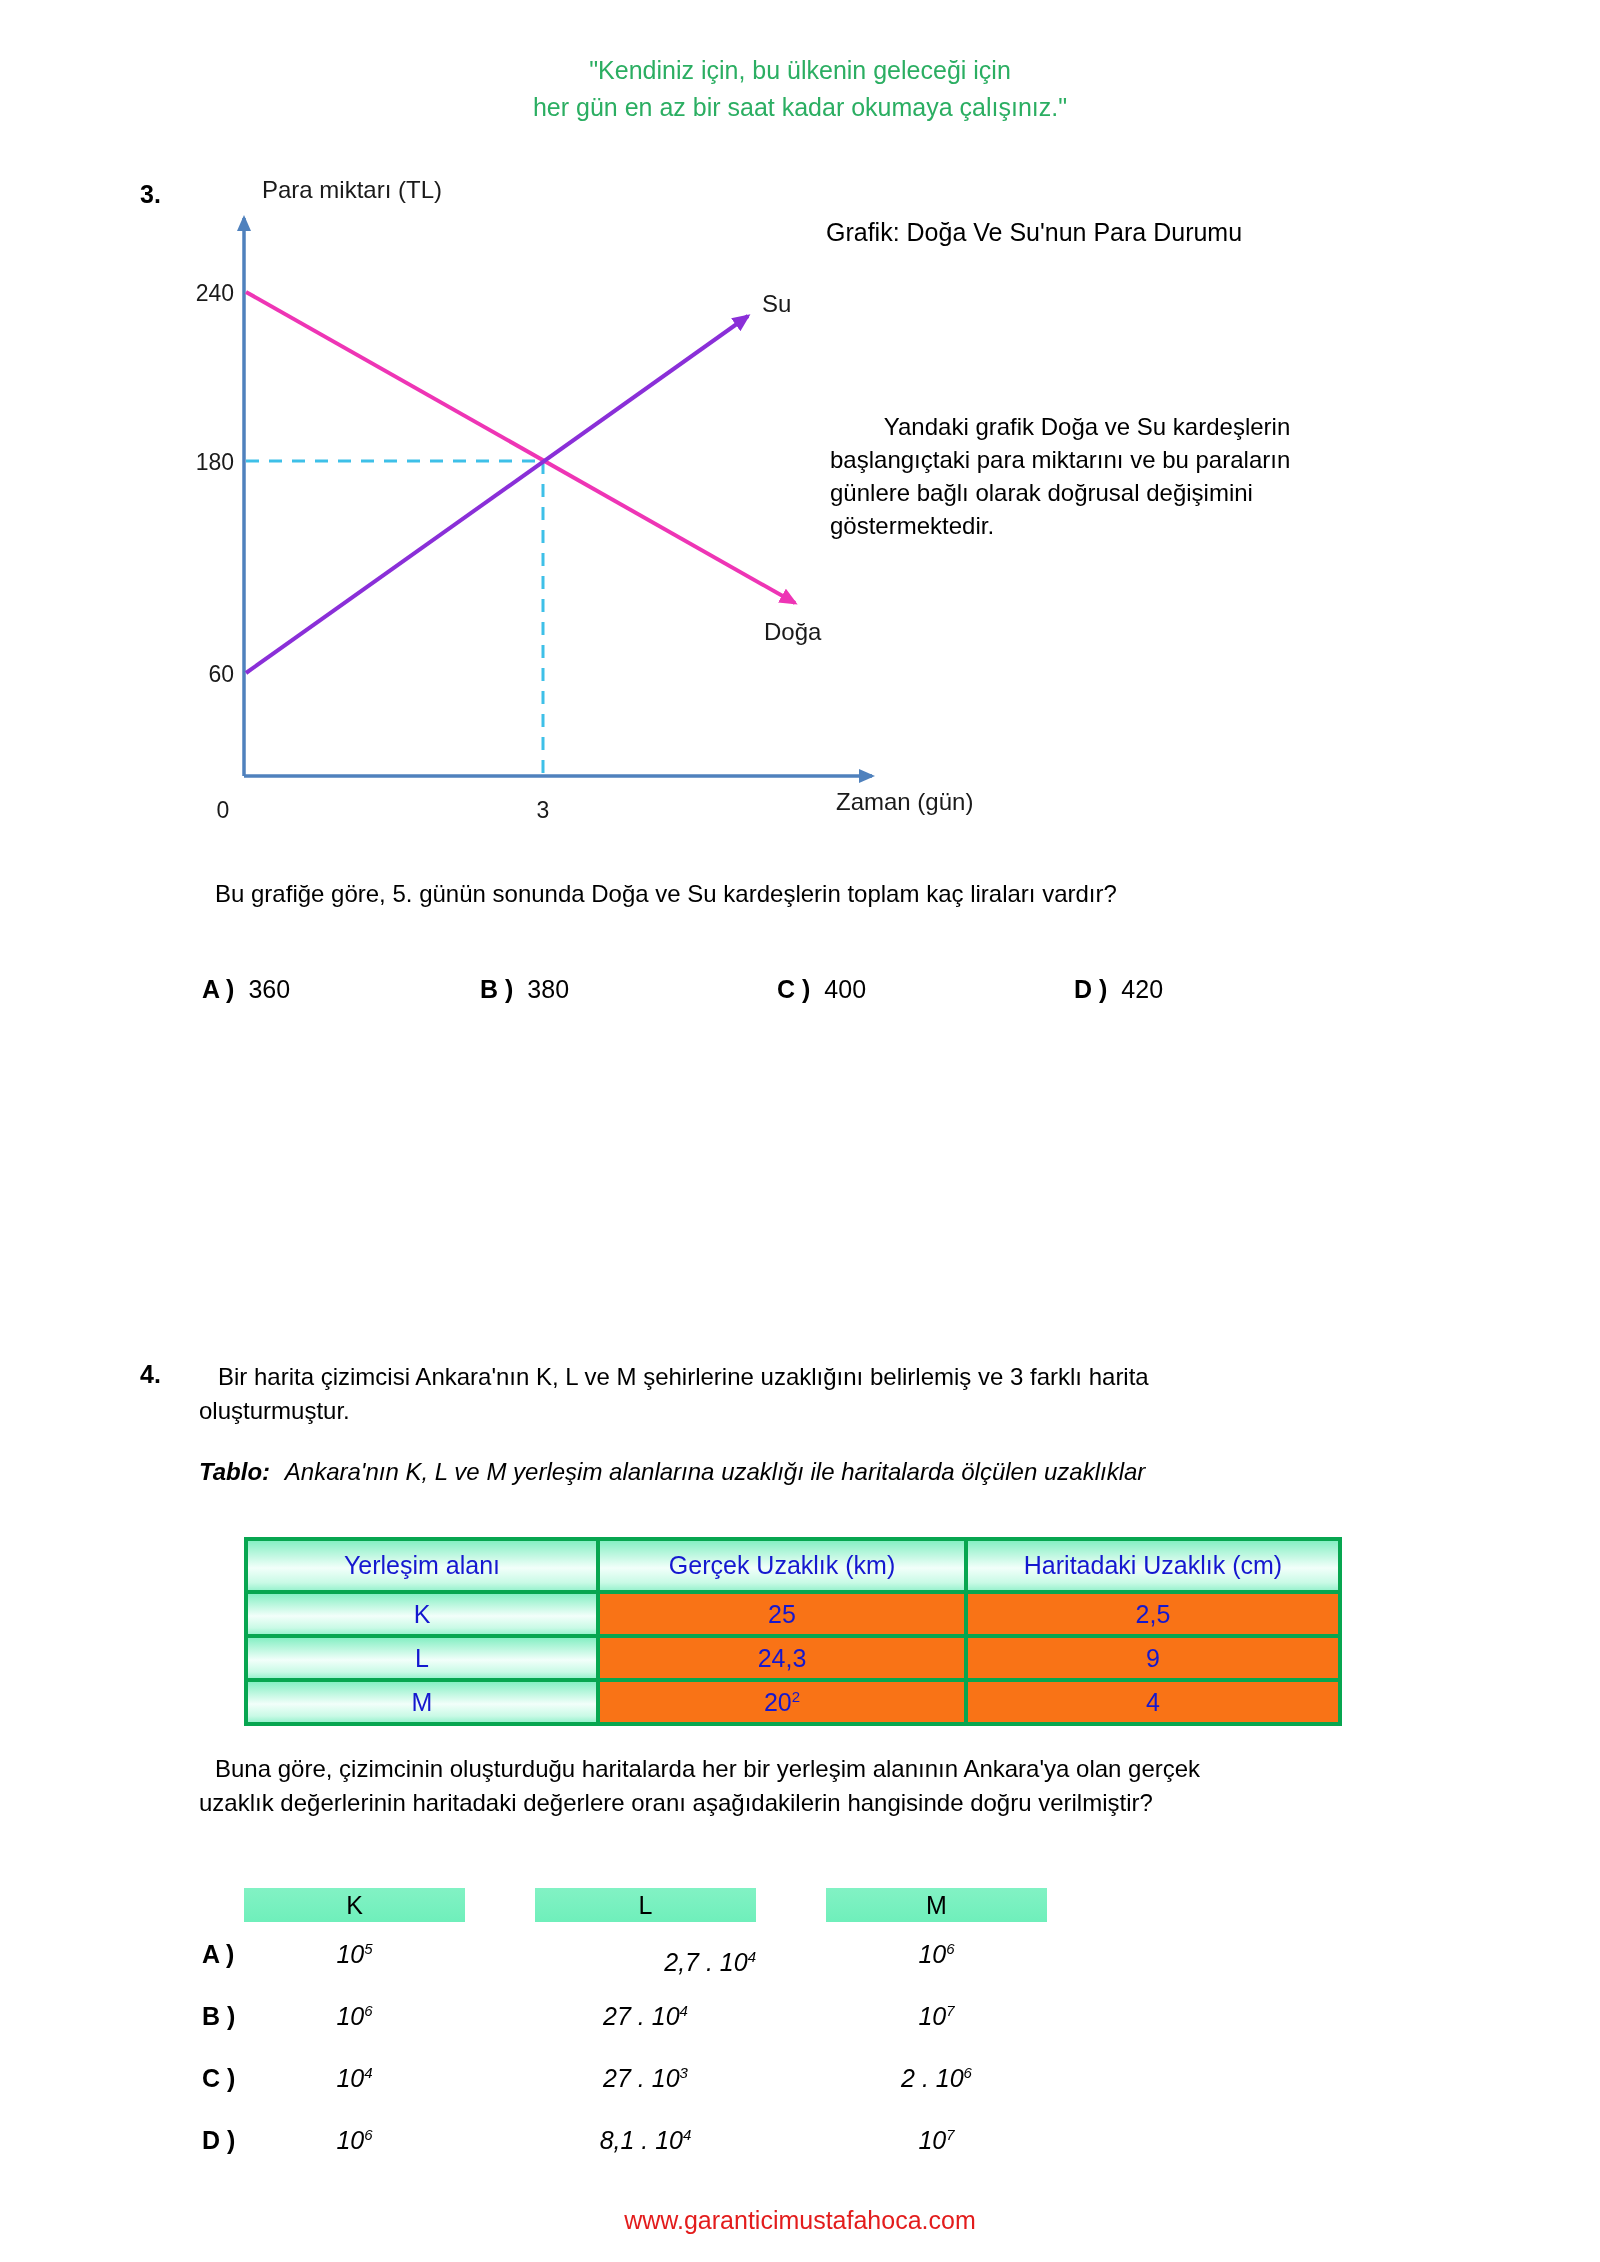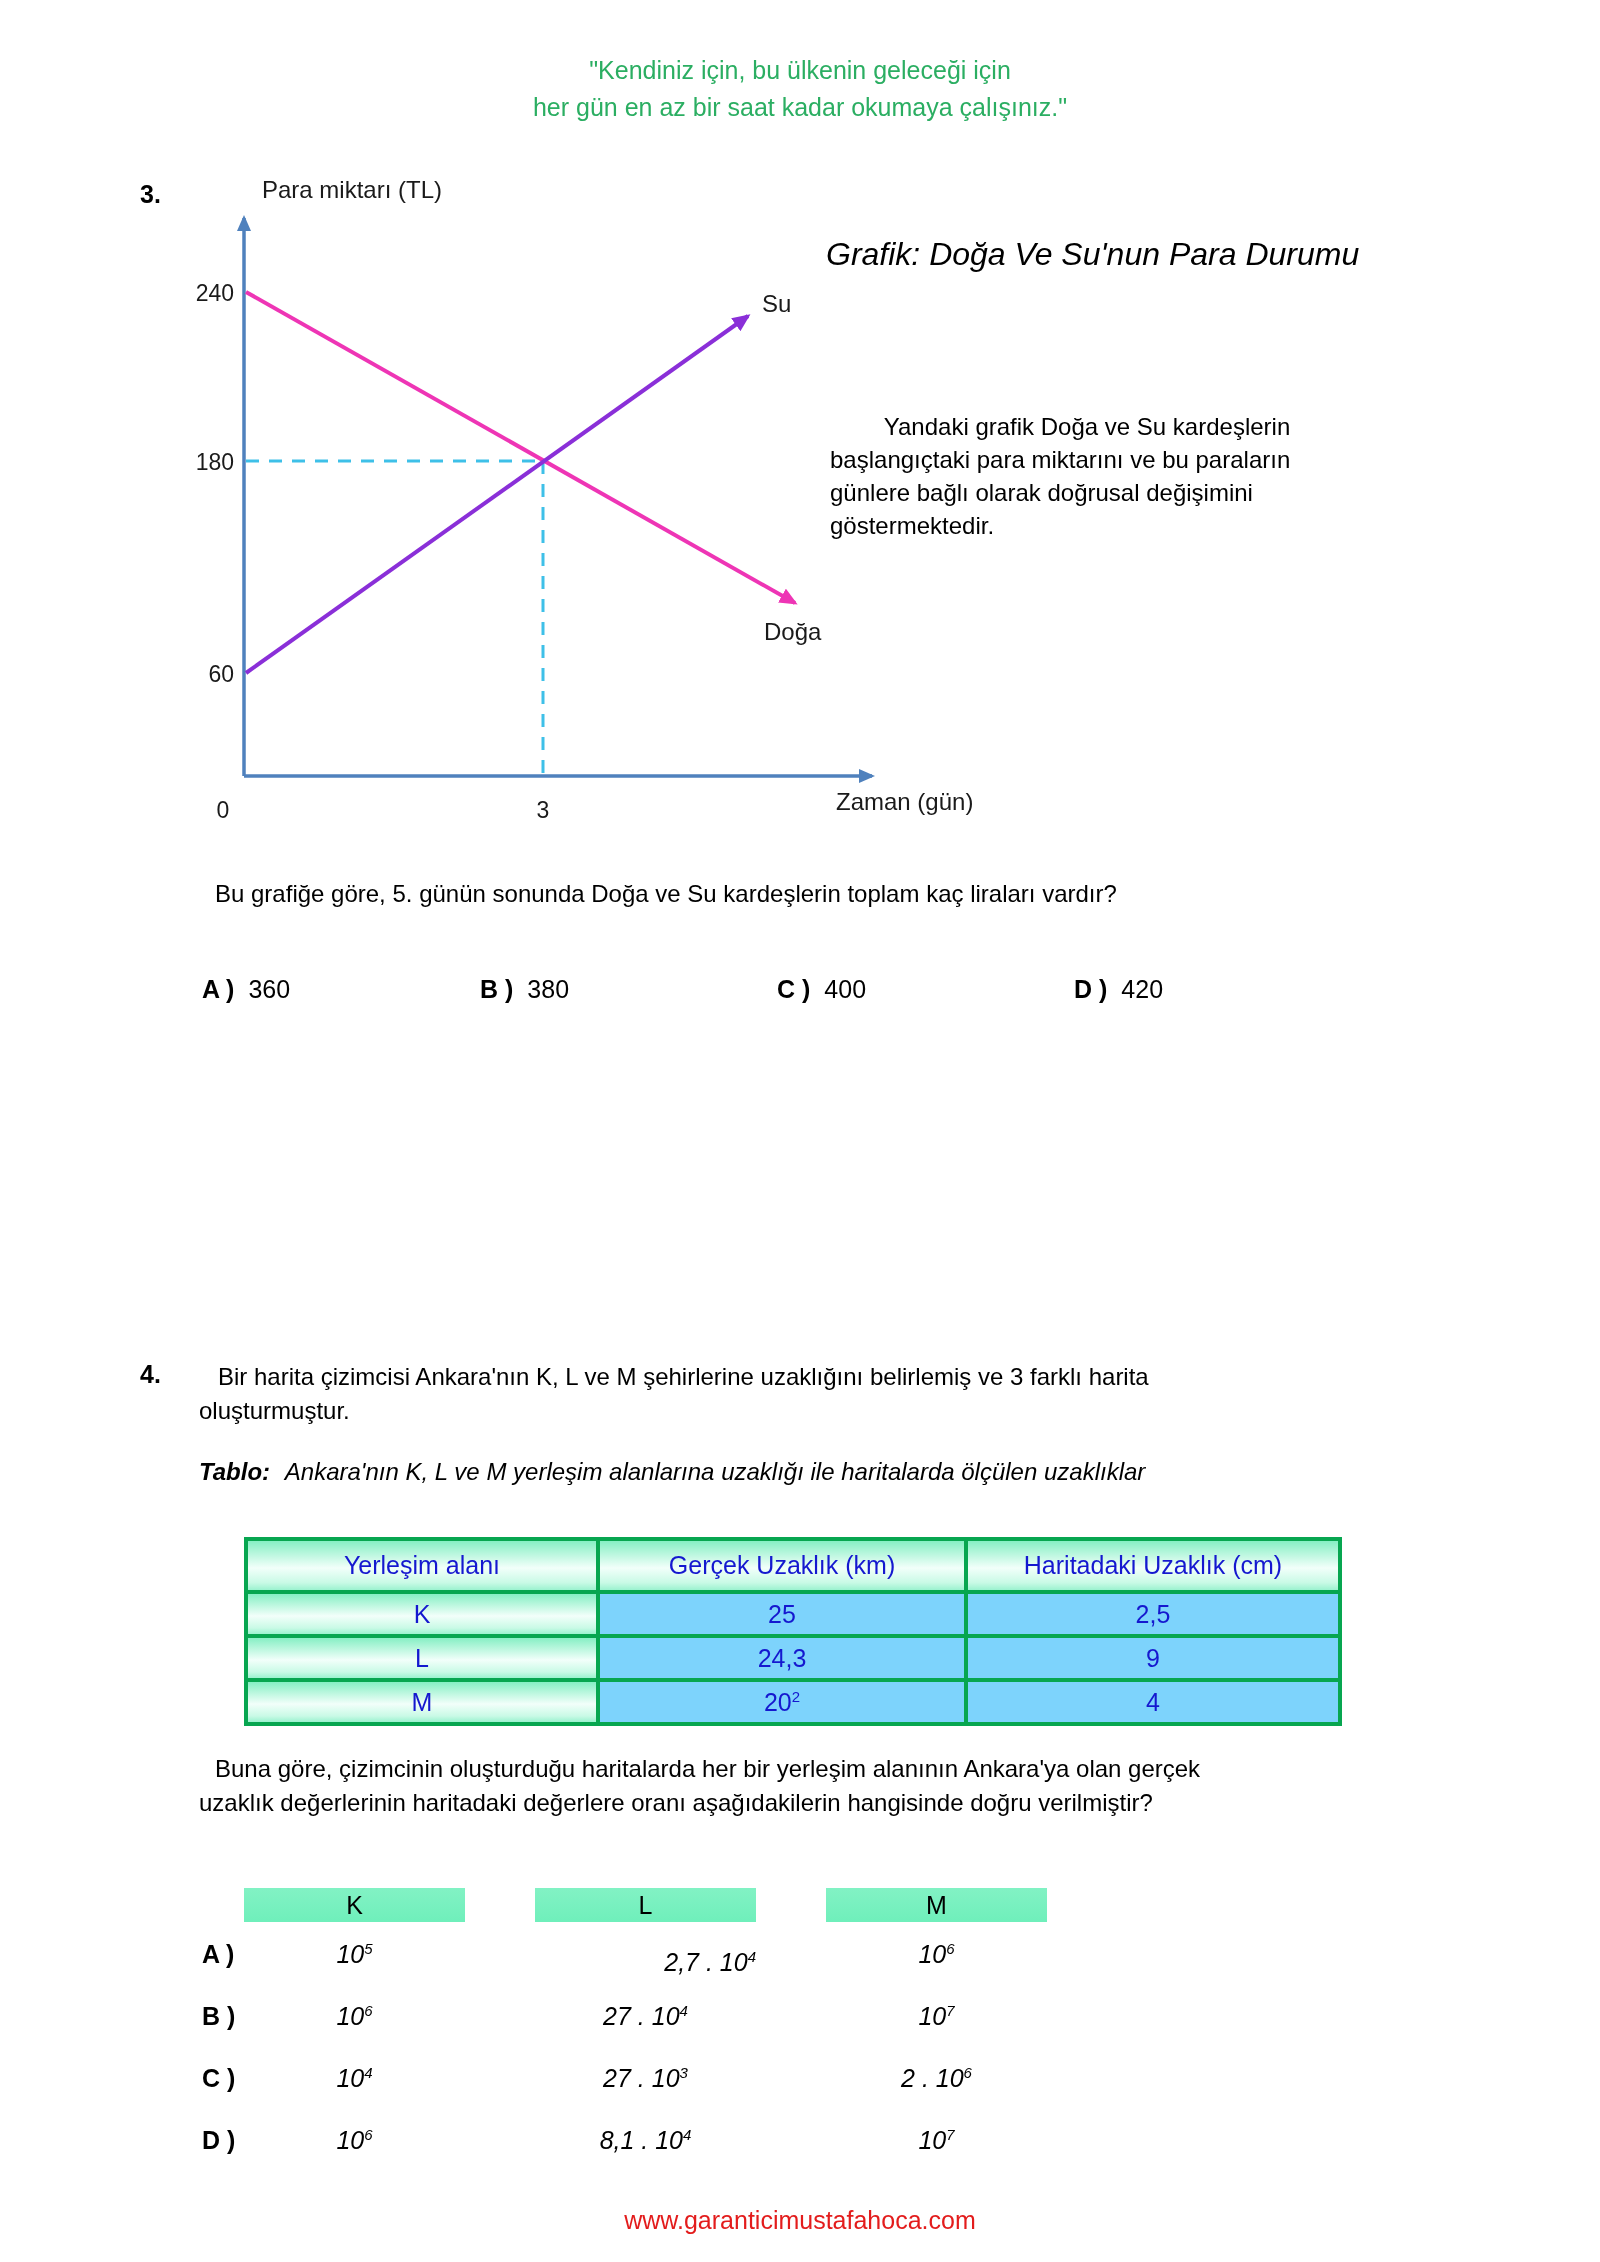--- a/index.html
+++ b/index.html
@@ -3,33 +3,33 @@
 <meta charset="utf-8">
 <style>
   html,body{margin:0;padding:0;background:#ffffff;}
   .page{position:relative;width:1600px;height:2262px;background:#ffffff;overflow:hidden;
         font-family:"Liberation Sans", sans-serif;color:#000;}
   .abs{position:absolute;white-space:nowrap;}
   .center{left:0;width:1600px;text-align:center;}
   .quote{font-size:25px;line-height:37px;color:#2bae62;}
   .qnum{font-size:25px;font-weight:bold;}
   .body24{font-size:24px;}
-  .italic25{font-size:32px;font-style:italic;margin-top:18px;}
+  .italic25{font-size:25px;}
   .opt-letter{font-weight:bold;font-size:25px;margin-right:14px;}
   .opt-val{font-size:25px;}
   sup{font-size:15px;vertical-align:super;line-height:0;}
   
   .t24{font-size:24px;fill:#1a1a1a;}
   .t23{font-size:23px;fill:#1a1a1a;}
   
   table.map{border-collapse:collapse;table-layout:fixed;width:1094px;}
   table.map td{border:4px solid #07a650;text-align:center;vertical-align:middle;
                color:#1518cf;font-size:25px;}
   td.grad{background:linear-gradient(180deg,#86efc4 0%,#f2fffa 55%,#c9fae6 85%,#9bf2cf 100%);}
-  td.plain{background:#7dd3fc;}
+  td.plain{background:#f97316;}
   .mint-box{background:linear-gradient(180deg,#82f2c4 0%,#6fefbb 100%);
             text-align:center;font-size:25px;line-height:34px;color:#000;}
   .ans-cell{position:absolute;width:221px;text-align:center;font-size:25px;font-style:italic;}
   .footer{font-size:25px;color:#e31c1c;}
 </style>
 </head>
 <body>
 
 <div class="page">
 

